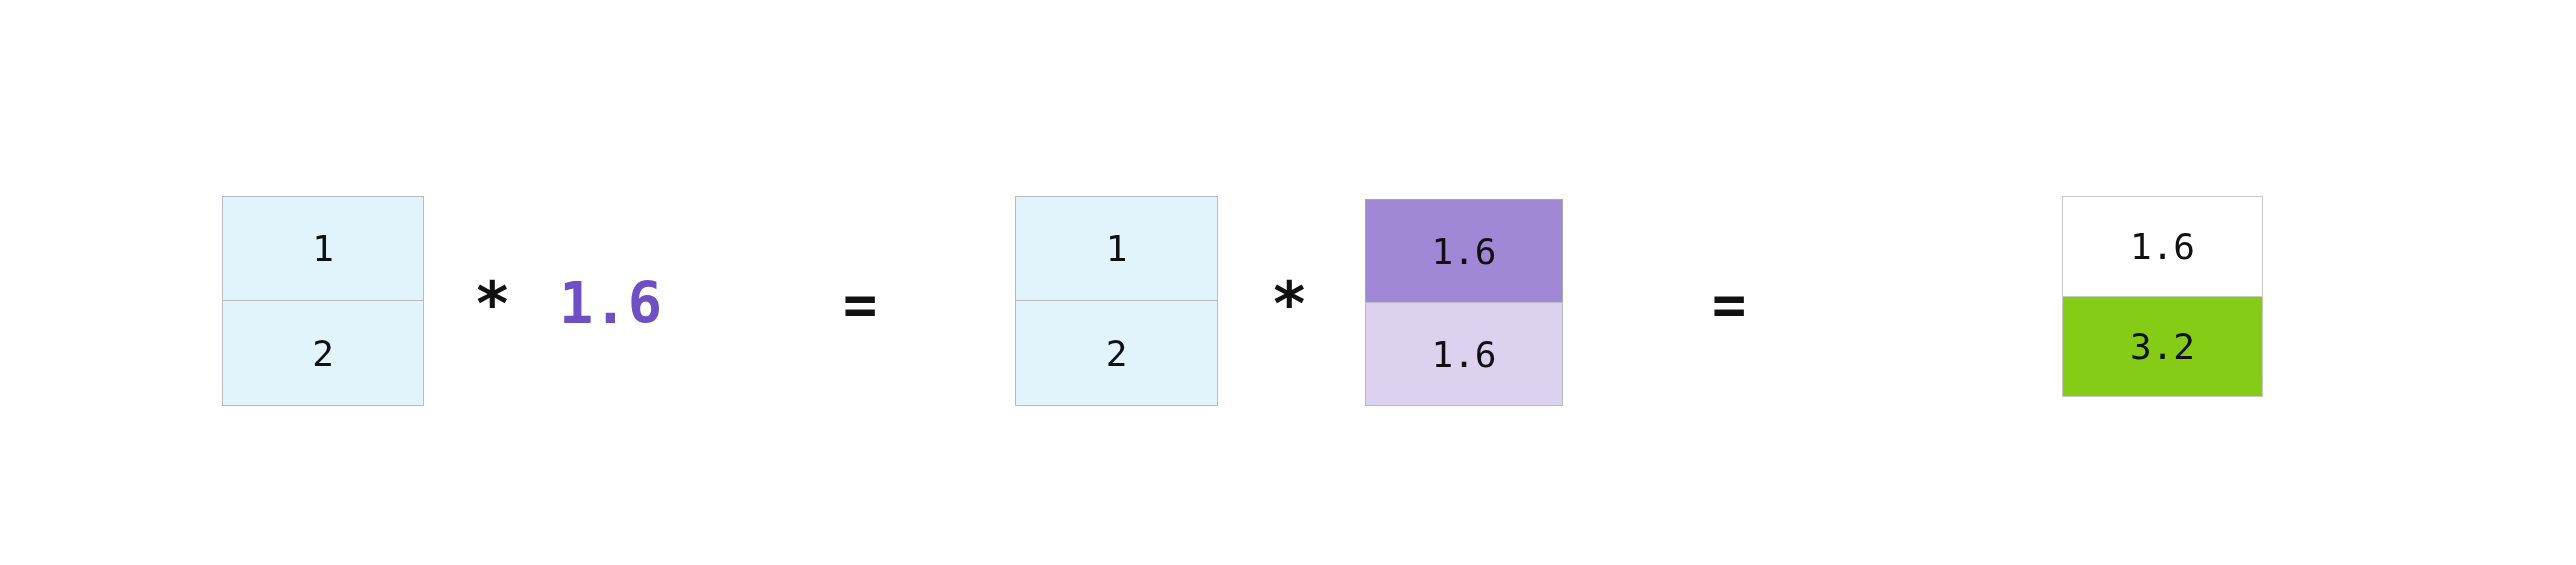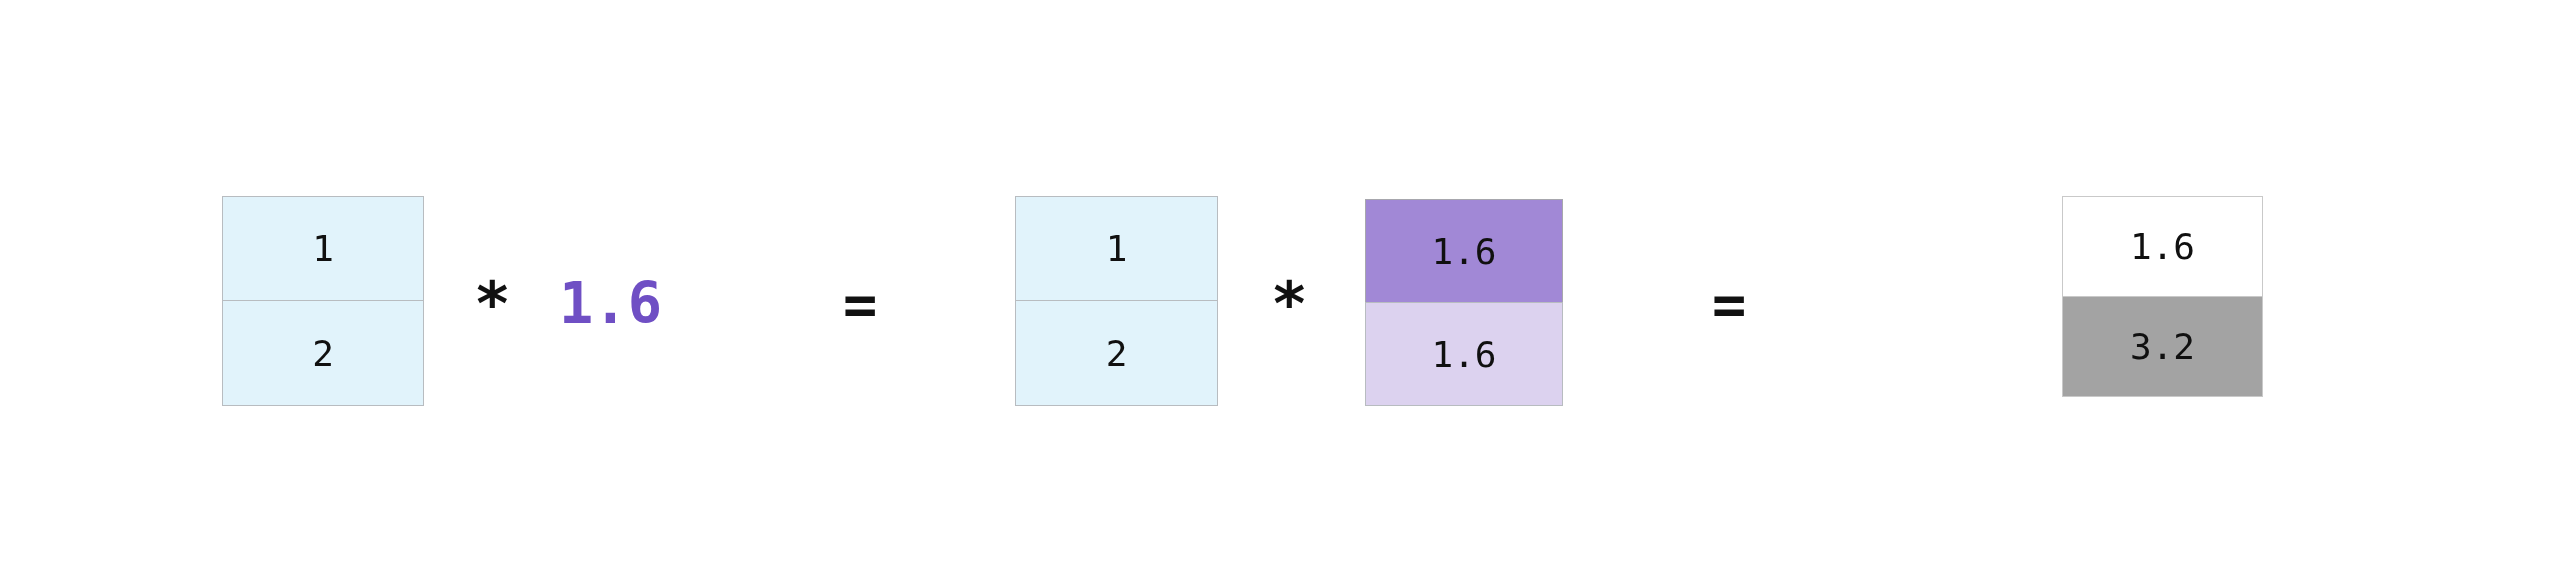--- a/index.html
+++ b/index.html
@@ -99,17 +99,17 @@
 
   <div class="matrix" style="left:1365px; top:199px; width:198px; height:208px;">
     <div class="cell" style="height:104px; background:#a188d6; border-color:#a7a7ad;">1.6</div>
     <div class="cell" style="height:104px; background:#dcd2ef; border-color:#b8bcc0;">1.6</div>
   </div>
 
   <div class="op op-eq" style="left:1712px; top:276px;">=</div>
 
   <div class="matrix" style="left:2062px; top:196px; width:201px; height:203px;">
     <div class="cell" style="height:101px; background:#ffffff; border-color:#c9c9c9;">1.6</div>
-    <div class="cell" style="height:101px; background:#a3a3a3; border-color:#c9c9c9;">3.2</div>
+    <div class="cell" style="height:101px; background:#84cc16; border-color:#c9c9c9;">3.2</div>
   </div>
 
 </div>
 
 
 </body></html>

